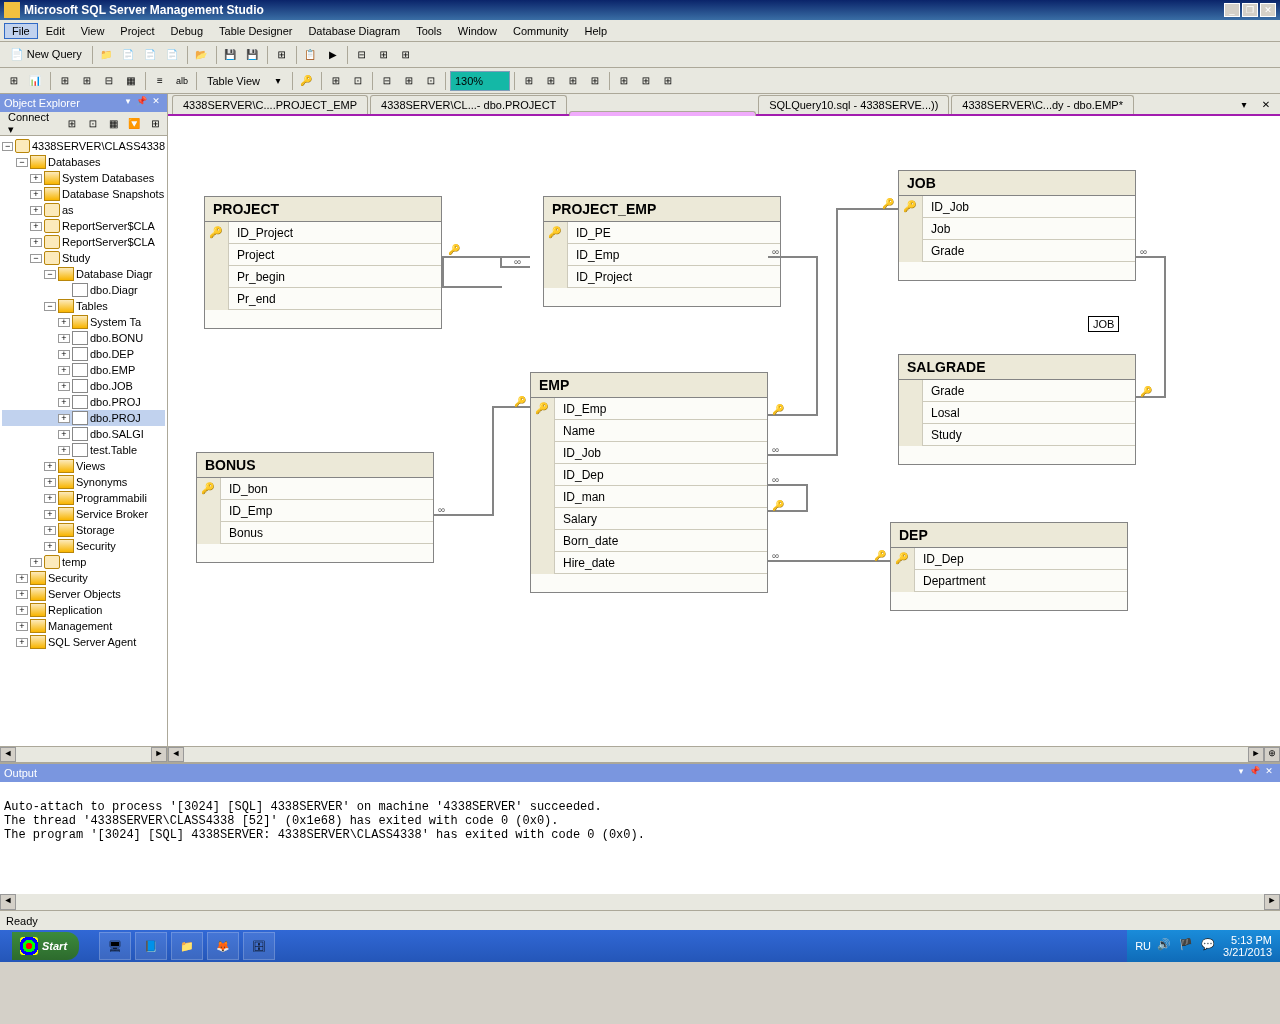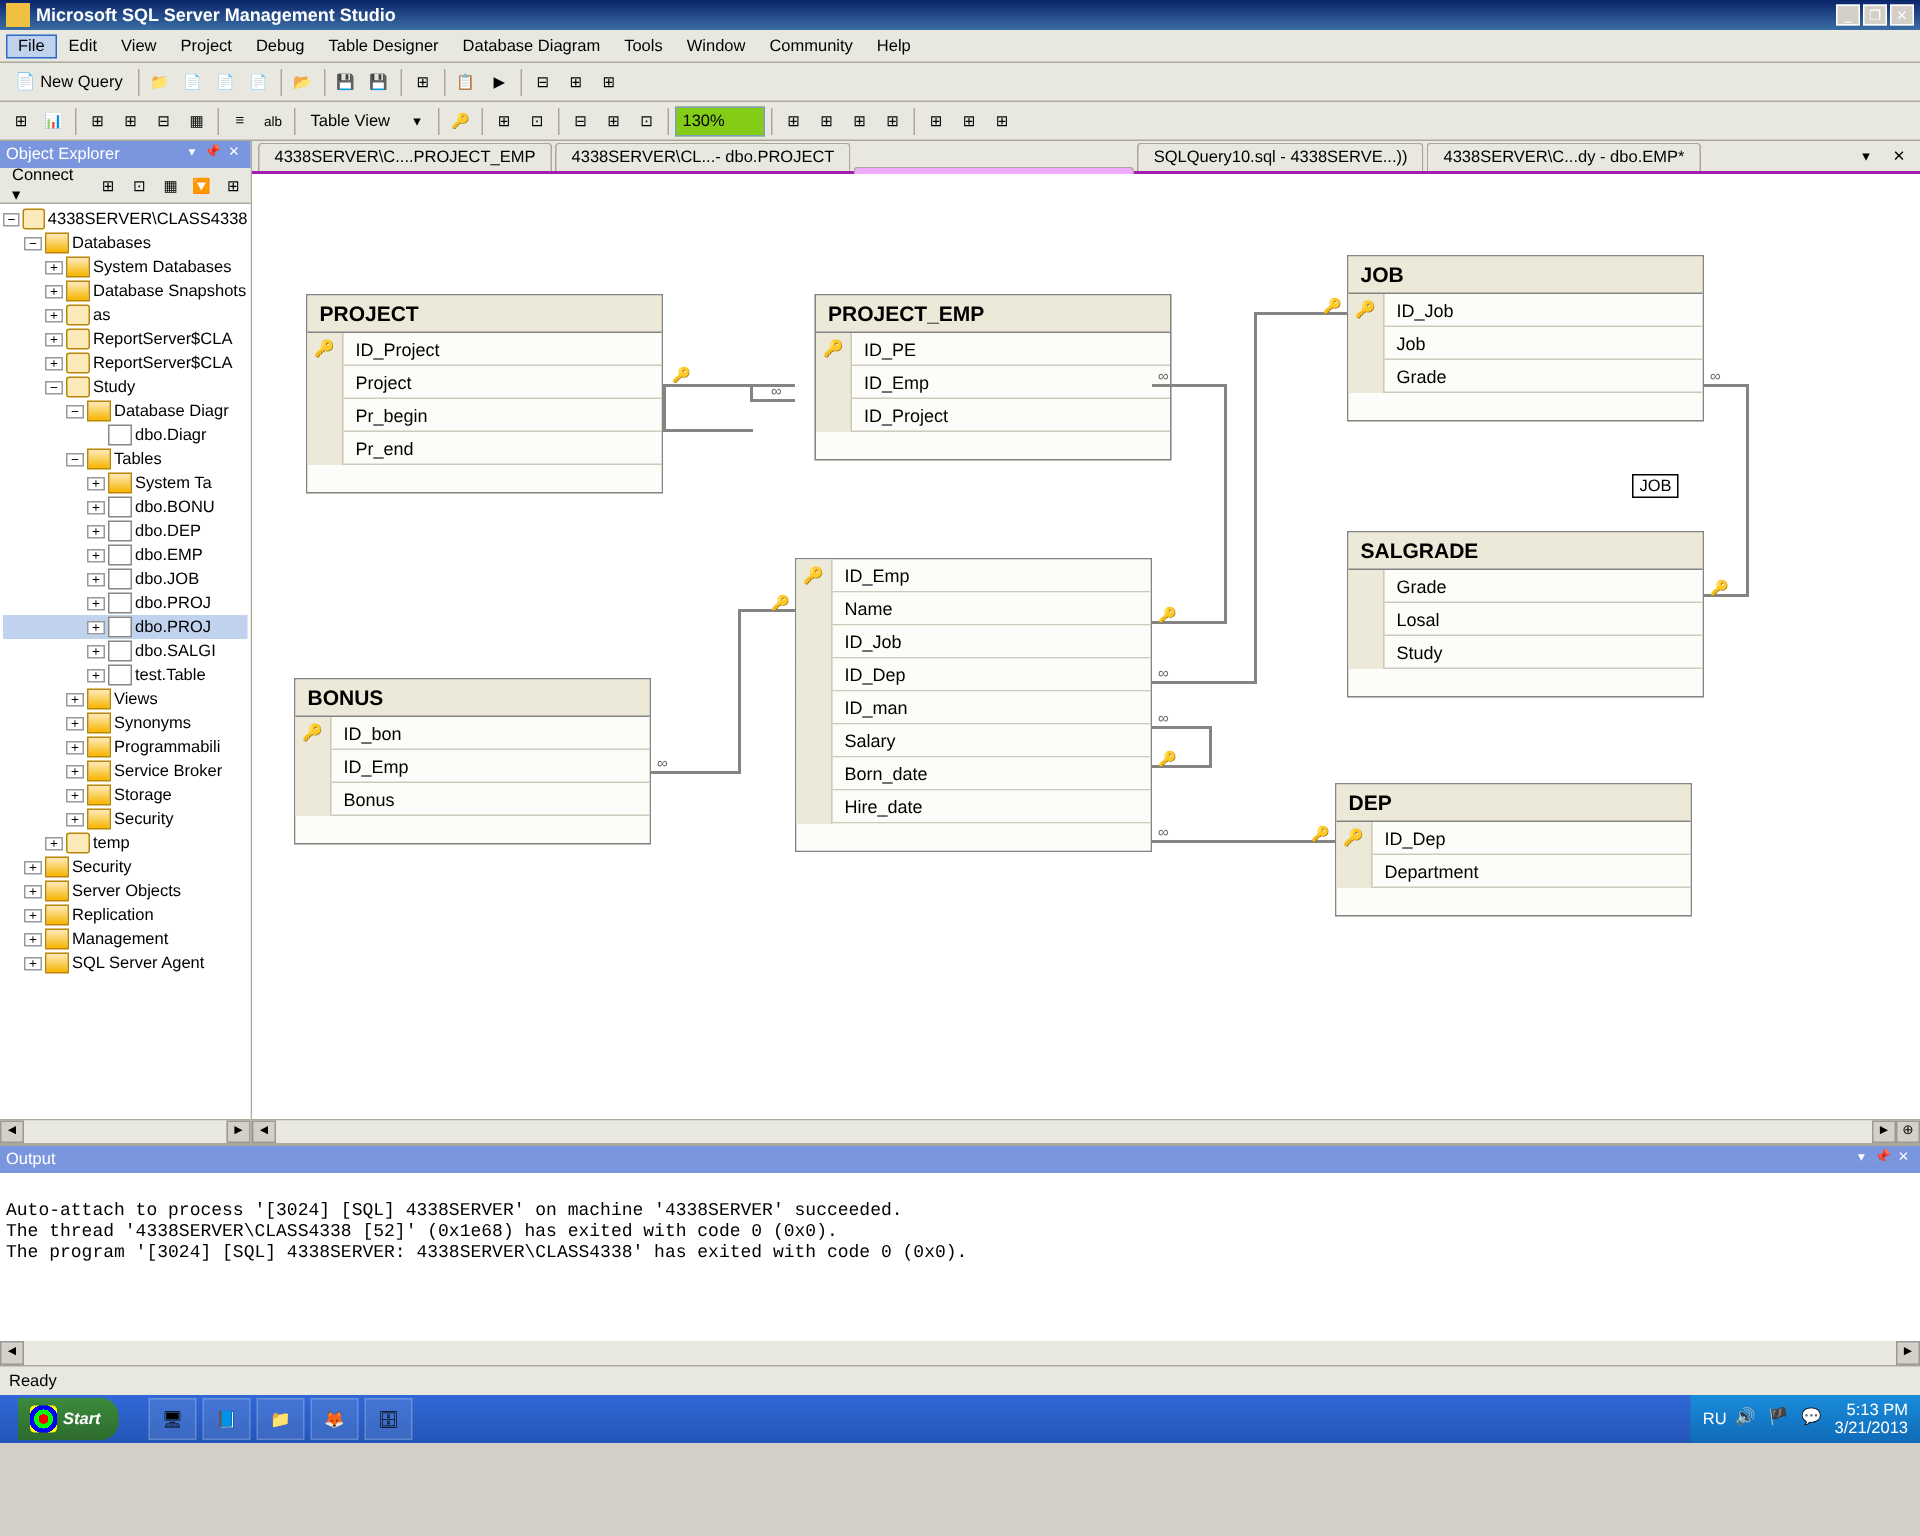--- a/index.html
+++ b/index.html
@@ -15,21 +15,21 @@
 
 .menubar { background: #e8e8e0; height: 22px; display: flex; align-items: center; padding: 0 4px; border-bottom: 1px solid #aca899; }
 .menu-item { padding: 2px 8px; cursor: pointer; }
 .menu-item.active { background: #c1d2ee; border: 1px solid #316ac5; padding: 1px 7px; }
 
 
 .toolbar { background: #e8e8e0; height: 26px; display: flex; align-items: center; padding: 2px 4px; border-bottom: 1px solid #aca899; gap: 2px; }
 .tb-btn { width: 20px; height: 20px; background: #e8e8e0; border: 1px solid transparent; cursor: pointer; display:inline-flex; align-items:center; justify-content:center; font-size:10px; }
 .tb-sep { width: 1px; height: 18px; background: #aca899; margin: 0 2px; }
 .tb-text { padding: 2px 6px; cursor: pointer; }
-.tb-combo { height: 20px; border: 1px solid #7f9db9; background: #84cc16; padding: 0 4px; min-width: 60px; display:flex; align-items:center; }
+.tb-combo { height: 20px; border: 1px solid #7f9db9; background: #14b8a6; padding: 0 4px; min-width: 60px; display:flex; align-items:center; }
 
 
 .main { display: flex; height: 668px; }
 
 
 .explorer { width: 168px; background: #f0f0e8; border-right: 1px solid #aca899; display: flex; flex-direction: column; }
 .panel-header { background: #7a96df; color: #fff; height: 18px; display: flex; align-items: center; padding: 1px 4px; font-size: 11px; }
 .panel-header-text { flex: 1; }
 .panel-header-btn { width: 14px; height: 14px; text-align:center; cursor:pointer; font-size:9px; }
 .explorer-toolbar { background: #e8e8e0; height: 24px; display: flex; align-items: center; padding: 2px; border-bottom: 1px solid #aca899; gap:2px; }
@@ -432,20 +432,21 @@
             <div class="db-table-col">ID_Emp</div>
           </div>
         <div class="db-table-row">
             <div class="db-table-key"></div>
             <div class="db-table-col">Bonus</div>
           </div>
         <div class="db-table-blank"></div>
       </div>
 
       <div class="db-table" style="left:362px; top:256px; width:238px">
+        <div class="db-table-header">EMP</div>
         <div class="db-table-row">
             <div class="db-table-key">
               <span class="key-icon">🔑</span>
             </div>
             <div class="db-table-col">ID_Emp</div>
           </div>
         <div class="db-table-row">
             <div class="db-table-key"></div>
             <div class="db-table-col">Name</div>
           </div>

